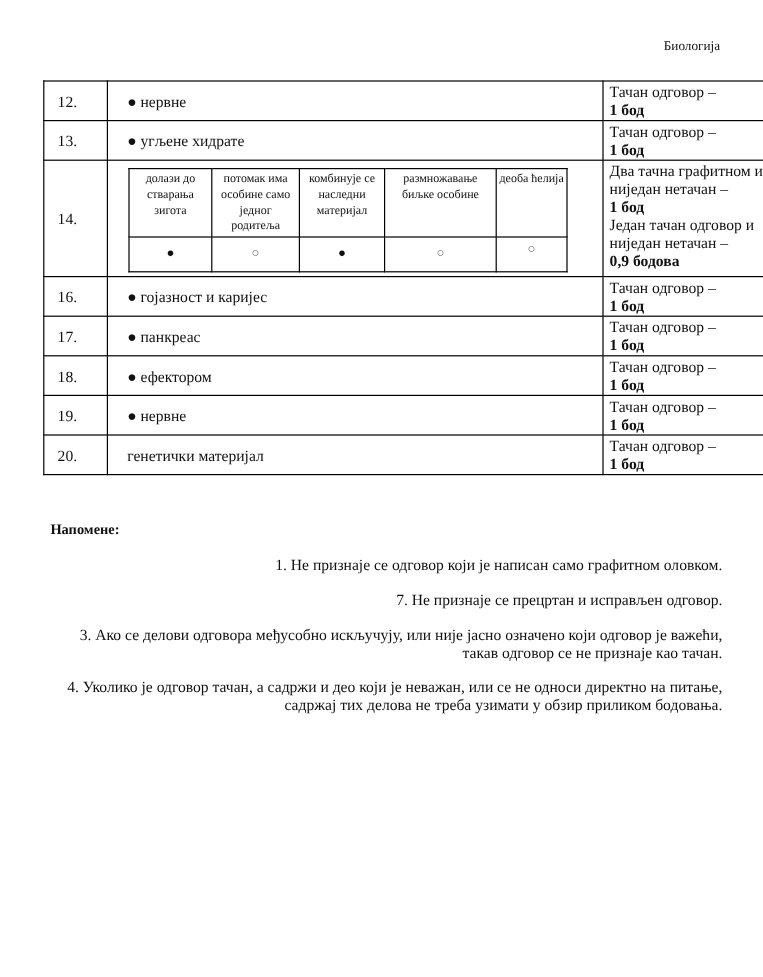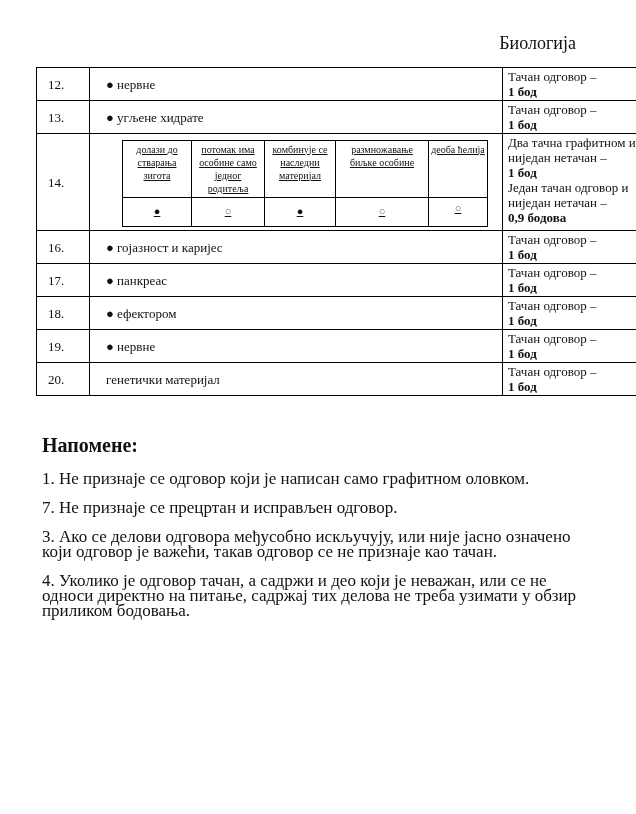--- a/index.html
+++ b/index.html
@@ -1,55 +1,55 @@
 <!DOCTYPE html>
 <html><head>
 <meta charset="utf-8">
 <style>
   html, body { margin: 0; padding: 0; background: #ffffff; }
   body {
     width: 636px; height: 814px; position: relative; overflow: hidden;
     font-family: "Liberation Serif", serif; color: #111; font-size: 13px;
   }
   .header-subject {
-    position: absolute; right: 60px; top: 33px; font-size: 18px;
+    position: absolute; right: 36px; top: 33px; font-size: 11px;
   }
   table.main {
     position: absolute; left: 36px; top: 67px; width: 578px;
     border-collapse: collapse; table-layout: fixed;
   }
   table.main td {
     border: 1px solid #000; vertical-align: middle; padding: 0 16px;
     font-size: 13px; line-height: 15px;
   }
   table.main td.num { width: 25px; padding-left: 11px; }
   table.main td.ans { width: 380px; }
   table.main td.pts { width: 134px; padding: 1px 5px; vertical-align: top; }
   table.main tr.std { height: 31px; }
   table.main tr.big { height: 97px; }
   .bold { font-weight: bold; }
   table.inner {
-    border-collapse: collapse; table-layout: fixed; width: 365px; margin: 2px 0 0 16px; text-decoration: underline;
+    border-collapse: collapse; table-layout: fixed; width: 365px; margin: 2px 0 0 1px;
   }
   table.inner td {
     border: 1px solid #000; text-align: center; vertical-align: top;
     font-size: 10px; line-height: 13px; padding: 2px 2px;
   }
   table.inner tr.hdr td { height: 50px; }
   table.inner tr.mk td { height: 22px; vertical-align: middle; font-size: 11px; }
   table.inner td.c1 { width: 64px; }
   table.inner td.c2 { width: 68px; }
   table.inner td.c3 { width: 66px; }
   table.inner td.c4 { width: 88px; }
   table.inner td.c5 { width: 54px; }
   .mark-empty { color: #666; font-size: 9px; }
   .mark-last { vertical-align: top !important; padding-top: 4px !important; }
   .notes { position: absolute; left: 42px; top: 434px; width: 560px; }
-  .notes h2 { font-size: 20px; font-weight: bold; margin: 0 0 14px 0; }
-  .notes p { margin: 0 0 14px 0; font-size: 17px; line-height: 15px; }
+  .notes h2 { font-size: 12px; font-weight: bold; margin: 0 0 14px 0; }
+  .notes p { margin: 0 0 14px 0; font-size: 13px; line-height: 15px; text-align: right; }
 </style>
 </head>
 <body>
 
 <div class="header-subject">Биологија</div>
 
 <table class="main">
   <tbody>
       <tr class="std">
     <td class="num">12.</td>

